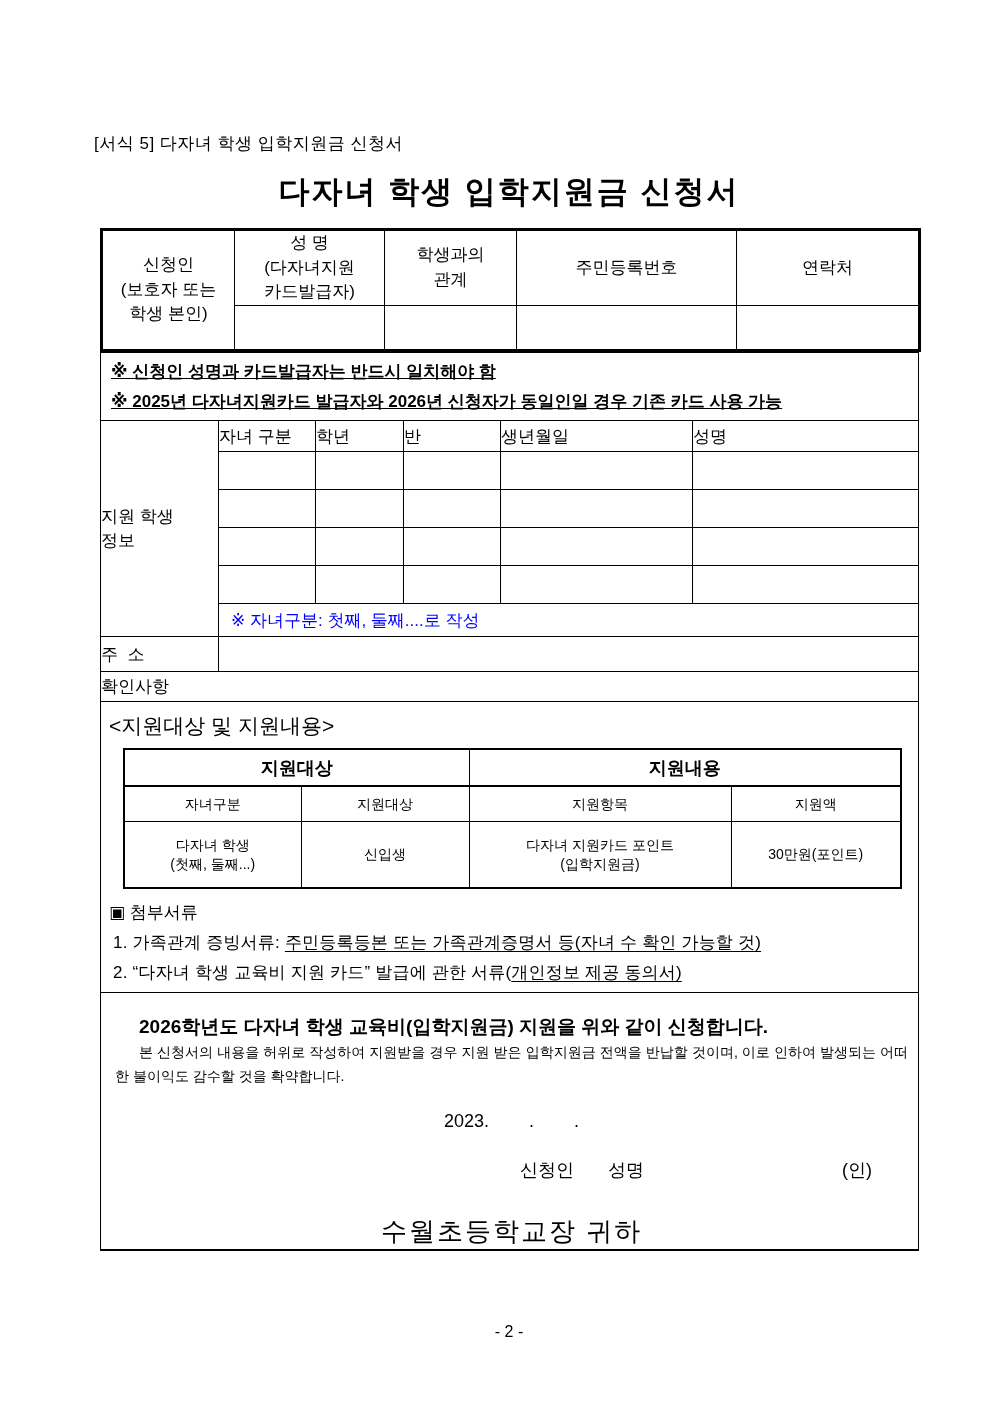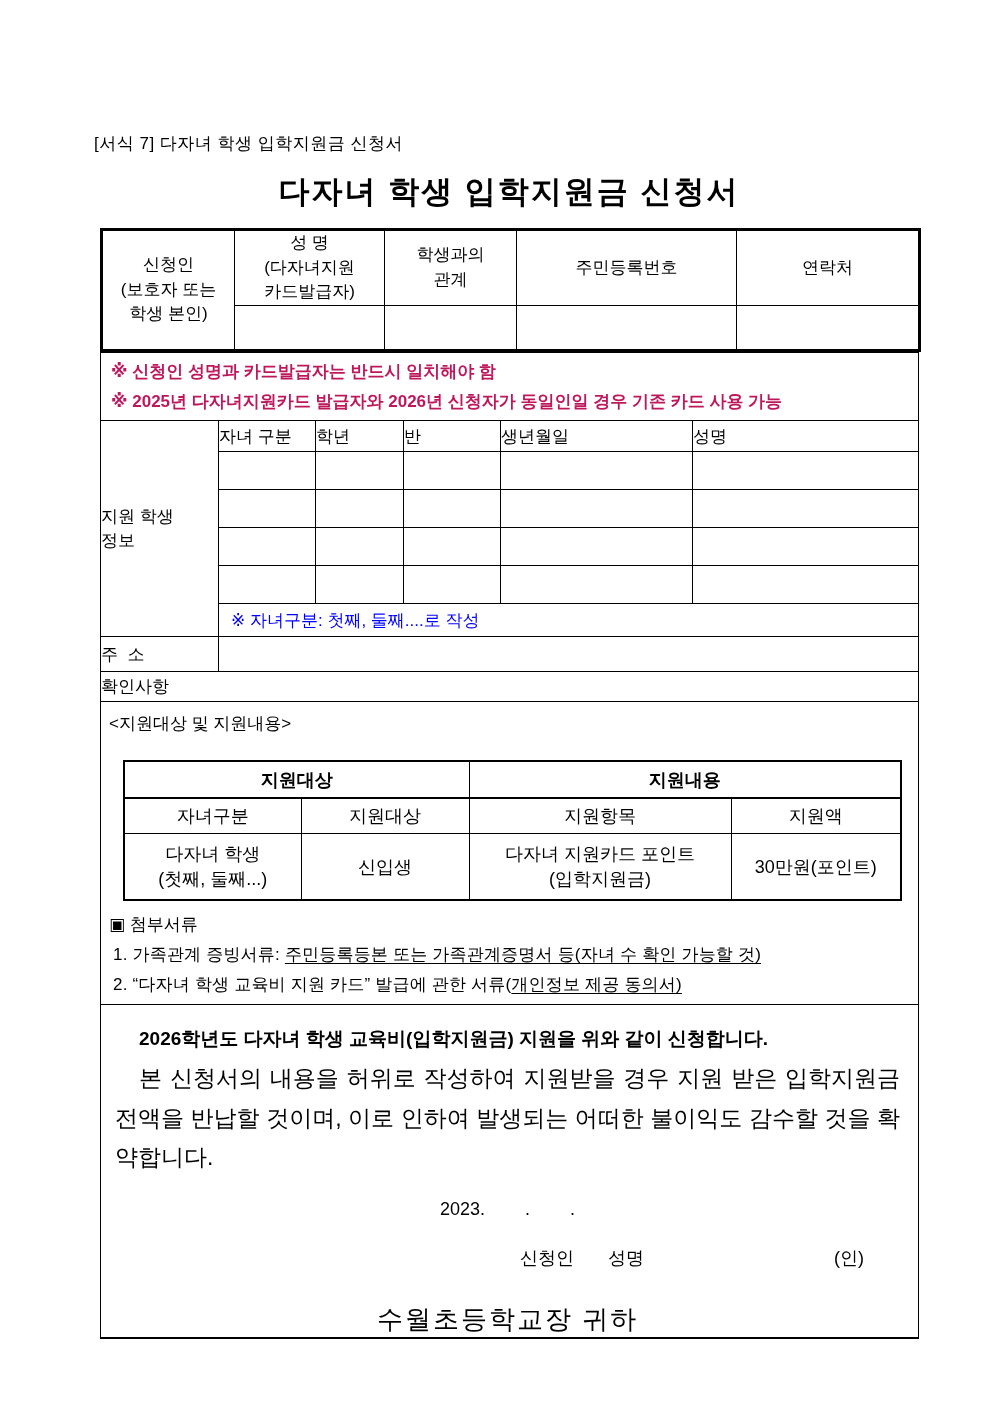--- a/index.html
+++ b/index.html
@@ -31,62 +31,62 @@
 
   
   #main-table { width: 818px; border: 1px solid #000; }
   #main-table td {
     border: 1px solid #000; font-size: 17px; vertical-align: middle;
   }
   #main-table .center { text-align: left; }
   .pre { white-space: pre-line; line-height: 1.4; }
 
   .notes-cell { height: 67px; padding: 4px 10px; }
-  .notes-cell div { color: #be185d; font-weight: bold; font-size: 17px; line-height: 1.75; }
+  .notes-cell div { color: #000000; font-weight: bold; font-size: 17px; line-height: 1.75; text-decoration: underline; }
 
   .stu-hdr td { height: 31px; }
   .stu-row td { height: 38px; }
   .blue-note-cell { height: 33px; padding-left: 12px; color: #0000ff; font-size: 17px; }
   .addr-label { height: 35px; white-space: pre; }
   .confirm-cell { height: 30px; margin-left: 40px; }
 
   .bigbox-cell { vertical-align: top !important; padding: 6px 8px 4px 8px; }
-  .support-heading { font-size: 17px; margin: 4px 0 25px 0; }
+  .support-heading { font-size: 21px; margin: 4px 0 8px 0; }
 
   #support-table { width: 777px; margin-left: 14px; border: 2px solid #000; }
   #support-table td {
     border: 1px solid #000; text-align: center; vertical-align: middle;
-    font-size: 18px; white-space: pre-line; line-height: 1.35;
+    font-size: 14px; white-space: pre-line; line-height: 1.35;
   }
   #support-table .grp-row td { height: 37px; font-weight: bold; font-size: 18px; border-bottom: 2px solid #000; }
   #support-table .colhdr-row td { height: 35px; }
   #support-table .data-row td { height: 67px; }
 
   .attach-heading { font-size: 17px; margin: 12px 0 4px 0; }
   .attach-item { font-size: 17px; line-height: 1.75; margin-left: 4px; letter-spacing: 0.2px; }
   .attach-item u { text-underline-offset: 3px; }
 
-  .decl-cell { vertical-align: top !important; padding: 14px 18px 0 14px; border-bottom: 2px solid #000 !important; }
+  .decl-cell { vertical-align: top !important; padding: 14px 10px 0 14px; border-bottom: 2px solid #000 !important; }
   .decl-p1 { font-size: 19px; font-weight: bold; text-indent: 24px; margin-top: 6px; line-height: 1.5; }
-  .decl-p2 { font-size: 23px; text-indent: 24px; text-align: justify; line-height: 1.7; margin-top: 6px; }
+  .decl-p2 { font-size: 14px; text-indent: 24px; text-align: justify; line-height: 1.7; }
   .decl-date { font-size: 18px; text-align: center; margin-top: 22px; white-space: pre; }
   .decl-sign { display: flex; align-items: baseline; font-size: 18px; margin-top: 26px; }
   .decl-sign .s1 { margin-left: 405px; }
   .decl-sign .s2 { margin-left: 34px; }
   .decl-sign .seal { margin-left: auto; margin-right: 36px; }
   .decl-recipient { text-align: center; font-size: 26px; letter-spacing: 2px; margin-top: 32px; }
 
   .page-number { text-align: center; font-size: 16px; margin-top: 72px; white-space: pre; }
 </style>
 </head>
 <body>
 
 <div id="doc">
 
-  <div class="form-label">[서식 7] 다자녀 학생 입학지원금 신청서</div>
+  <div class="form-label">[서식 5] 다자녀 학생 입학지원금 신청서</div>
 
   <div class="form-title">다자녀 학생 입학지원금 신청서</div>
 
   <table id="applicant-table">
     <colgroup>
       <col style="width:133px">
         <col style="width:150px">
         <col style="width:132px">
       <col style="width:220px">
         <col style="width:183px">

